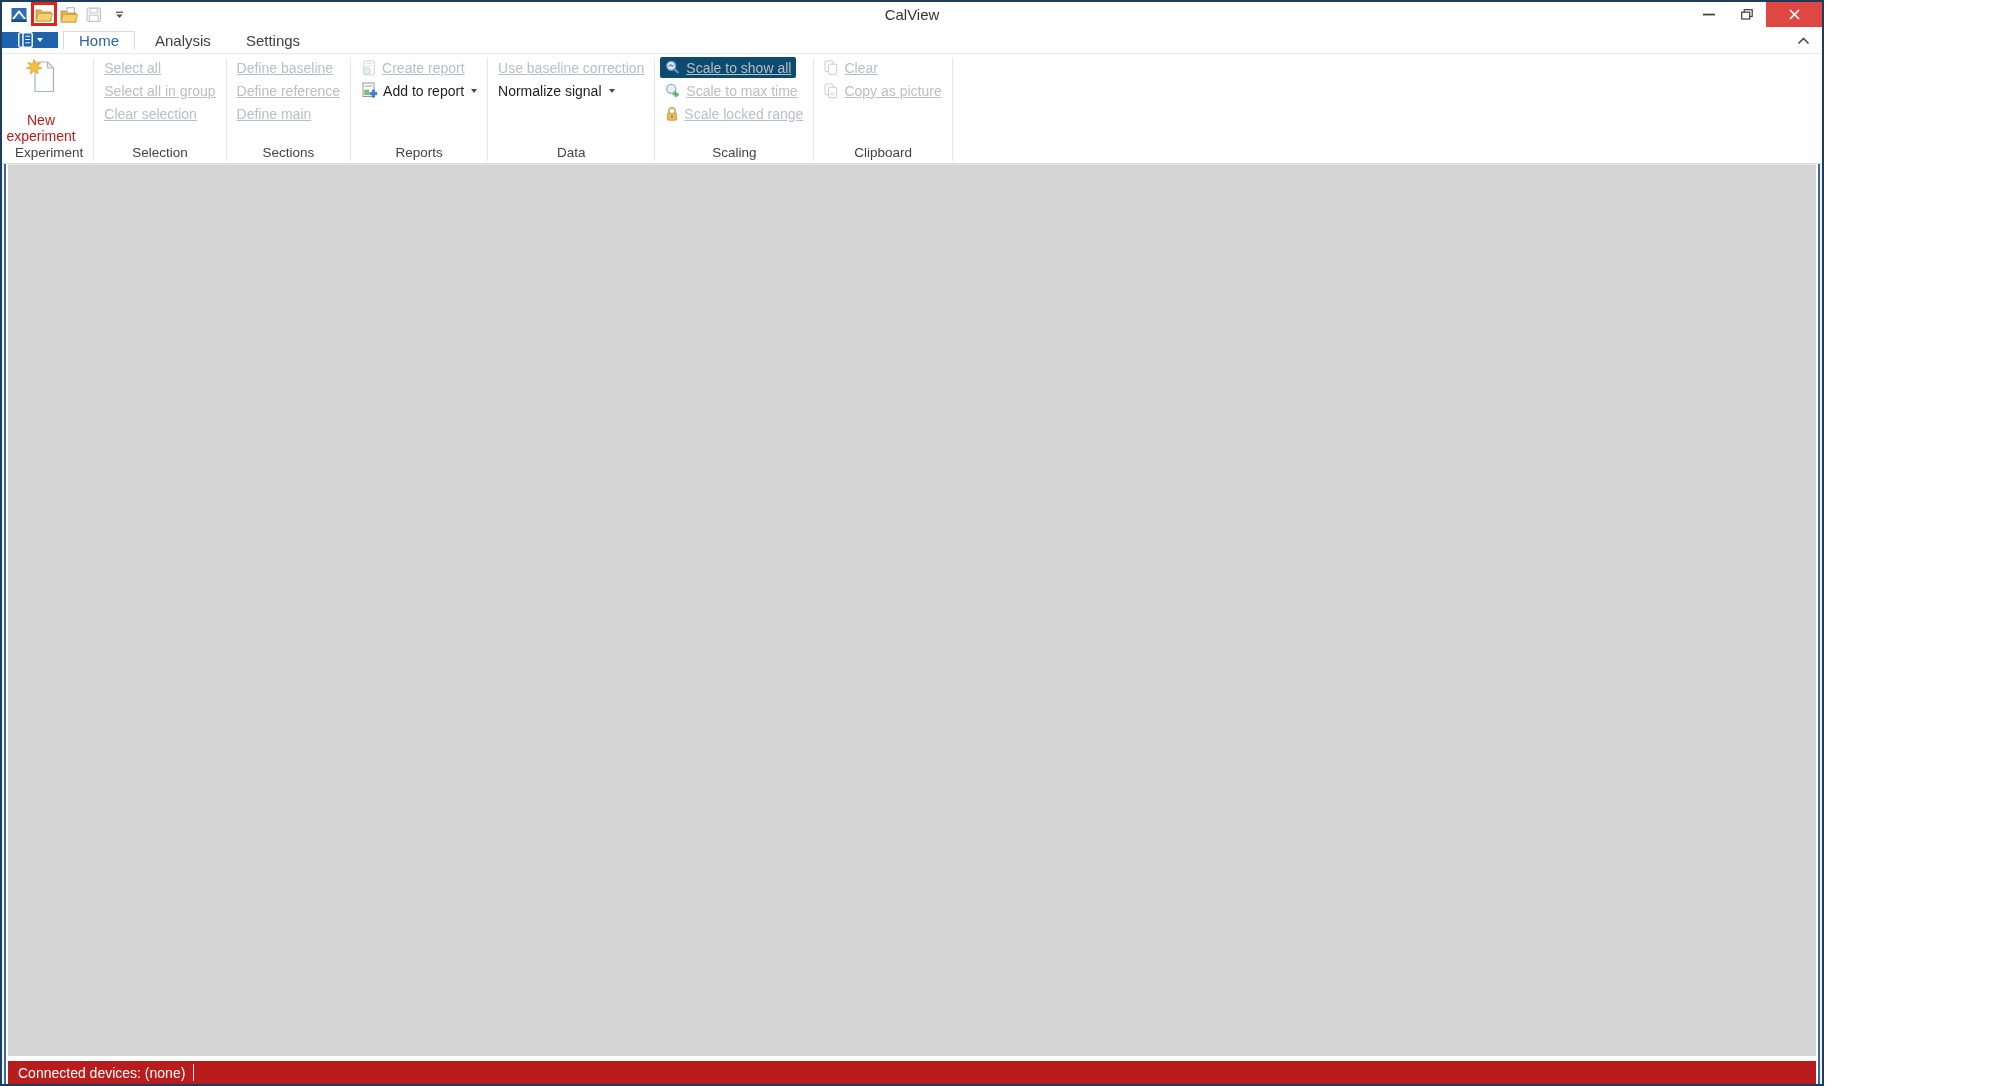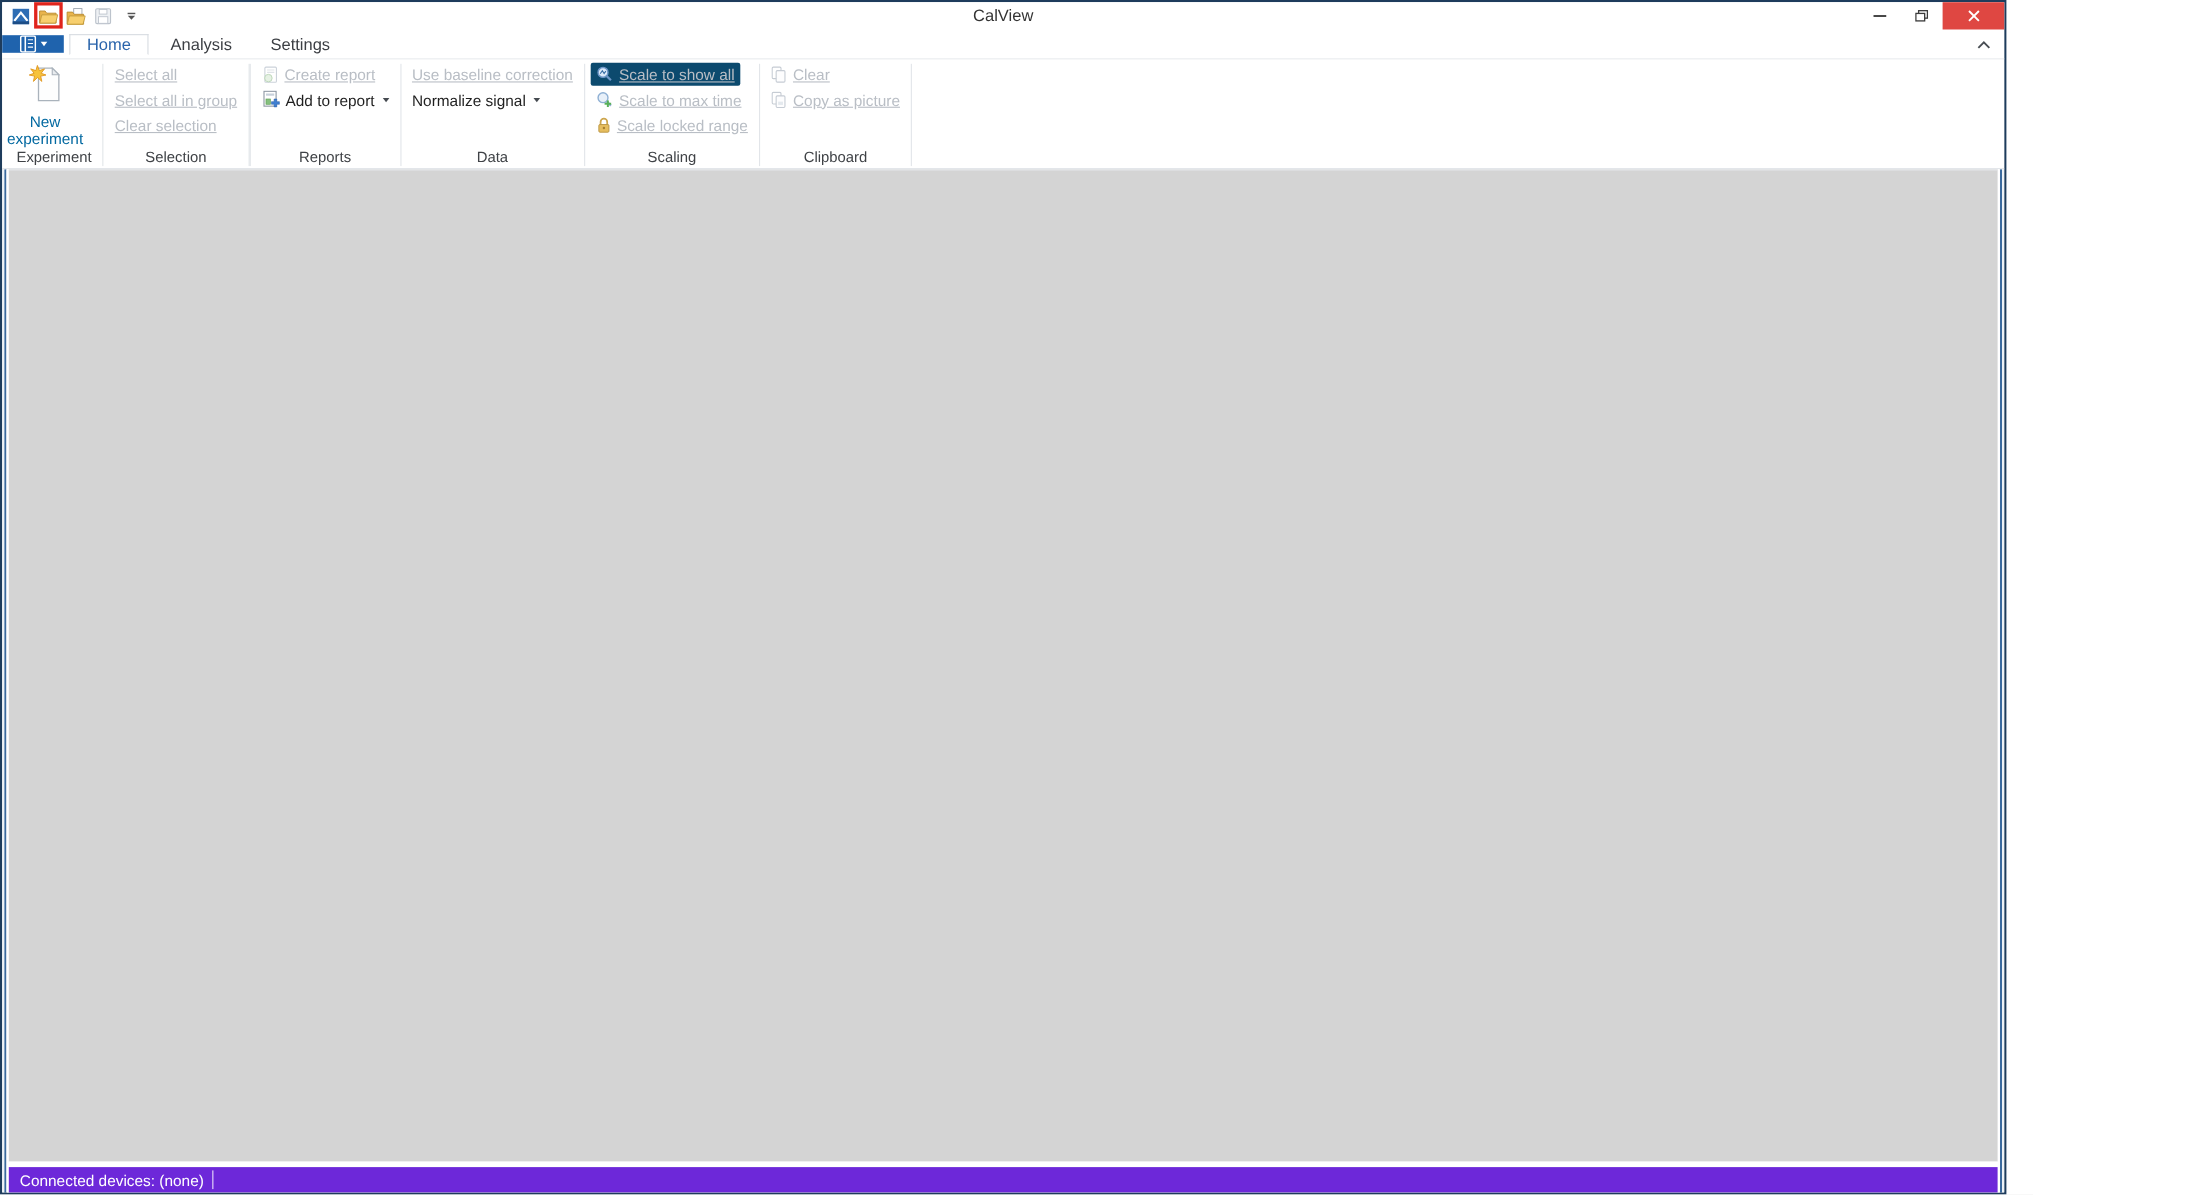--- a/index.html
+++ b/index.html
@@ -31,30 +31,30 @@
   .rgroup{display:flex;flex-direction:column;padding:0 2px;}
   .ritems{flex:1 1 auto;padding-top:2px;display:flex;flex-direction:column;align-items:flex-start;}
   .rlabel{text-align:center;font-size:13.5px;color:#3f4246;padding:1px 8px 3px;}
   .rsep{flex:0 0 1px;width:1px;background:#e2e5e9;margin:4px 0 2px;}
   .rbtn{display:flex;align-items:center;gap:5px;height:21px;margin:1px 3px;padding:0 5px;font-size:14px;color:#1f1f1f;
     border-radius:2px;white-space:nowrap;}
   .rbtn.disabled{color:#b9bec5;text-decoration:underline;}
   .rbtn.highlight{background:#0c4a6e;}
   .caret{width:0;height:0;border-left:3.5px solid transparent;border-right:3.5px solid transparent;border-top:4px solid #454a50;margin-left:2px;}
   .large-btn{width:64px;display:flex;flex-direction:column;align-items:center;padding-top:2px;margin:0 2px;}
-  .large-btn .lbl{margin-top:9px;font-size:14px;color:#0369a1;text-align:center;line-height:1.12;}
+  .large-btn .lbl{margin-top:19px;font-size:14px;color:#b91c1c;text-align:center;line-height:1.12;}
   .icon{display:flex;align-items:center;justify-content:center;flex:0 0 auto;}
 
   
   .f1{flex:1 1 auto;display:flex;border-left:2px solid #eef2f6;border-right:2px solid #eef2f6;min-height:0;}
   .f2{flex:1;display:flex;border-left:2px solid #3a6a9e;border-right:2px solid #3a6a9e;min-height:0;}
   .f3{flex:1;display:flex;flex-direction:column;background:#fff;border-left:2px solid #fff;border-right:2px solid #fff;min-height:0;}
   .canvas{flex:1 1 auto;background:#d4d4d4;border-top:1px solid #e3e6ea;}
   .status-gap{flex:0 0 5px;background:#fff;}
-  .statusbar{flex:0 0 23px;background:#6d28d9;display:flex;align-items:center;color:#fff;font-size:14px;padding-left:10px;gap:8px;}
+  .statusbar{flex:0 0 23px;background:#b91c1c;display:flex;align-items:center;color:#fff;font-size:14px;padding-left:10px;gap:8px;}
   .status-sep{width:1px;height:17px;background:rgba(255,255,255,.85);}
 </style>
 </head>
 <body>
 
 <div class="window">
 
   <div class="titlebar">
     <div class="qat">
       <div class="qat-btn">
@@ -180,20 +180,34 @@
             <span>Select all in group</span>
           </div>
         <div class="rbtn disabled">
             <span>Clear selection</span>
           </div>
       </div>
       <div class="rlabel">Selection</div>
     </div>
     <div class="rsep"></div>
 
+    <div class="rgroup">
+      <div class="ritems">
+        <div class="rbtn disabled">
+            <span>Define baseline</span>
+          </div>
+        <div class="rbtn disabled">
+            <span>Define reference</span>
+          </div>
+        <div class="rbtn disabled">
+            <span>Define main</span>
+          </div>
+      </div>
+      <div class="rlabel">Sections</div>
+    </div>
     <div class="rsep"></div>
 
     <div class="rgroup">
       <div class="ritems">
         <div class="rbtn disabled">
           <span class="icon">
             <svg width="16" height="16" viewBox="0 0 16 16">
                 <rect x="2.8" y="1" width="10.5" height="13.8" rx="1" fill="#fff" stroke="#ccd2da" stroke-width="1"></rect>
                 <line x1="4.8" y1="3.6" x2="11.4" y2="3.6" stroke="#dfe3e8" stroke-width="1"></line>
                 <line x1="4.8" y1="5.8" x2="11.4" y2="5.8" stroke="#dfe3e8" stroke-width="1"></line>

